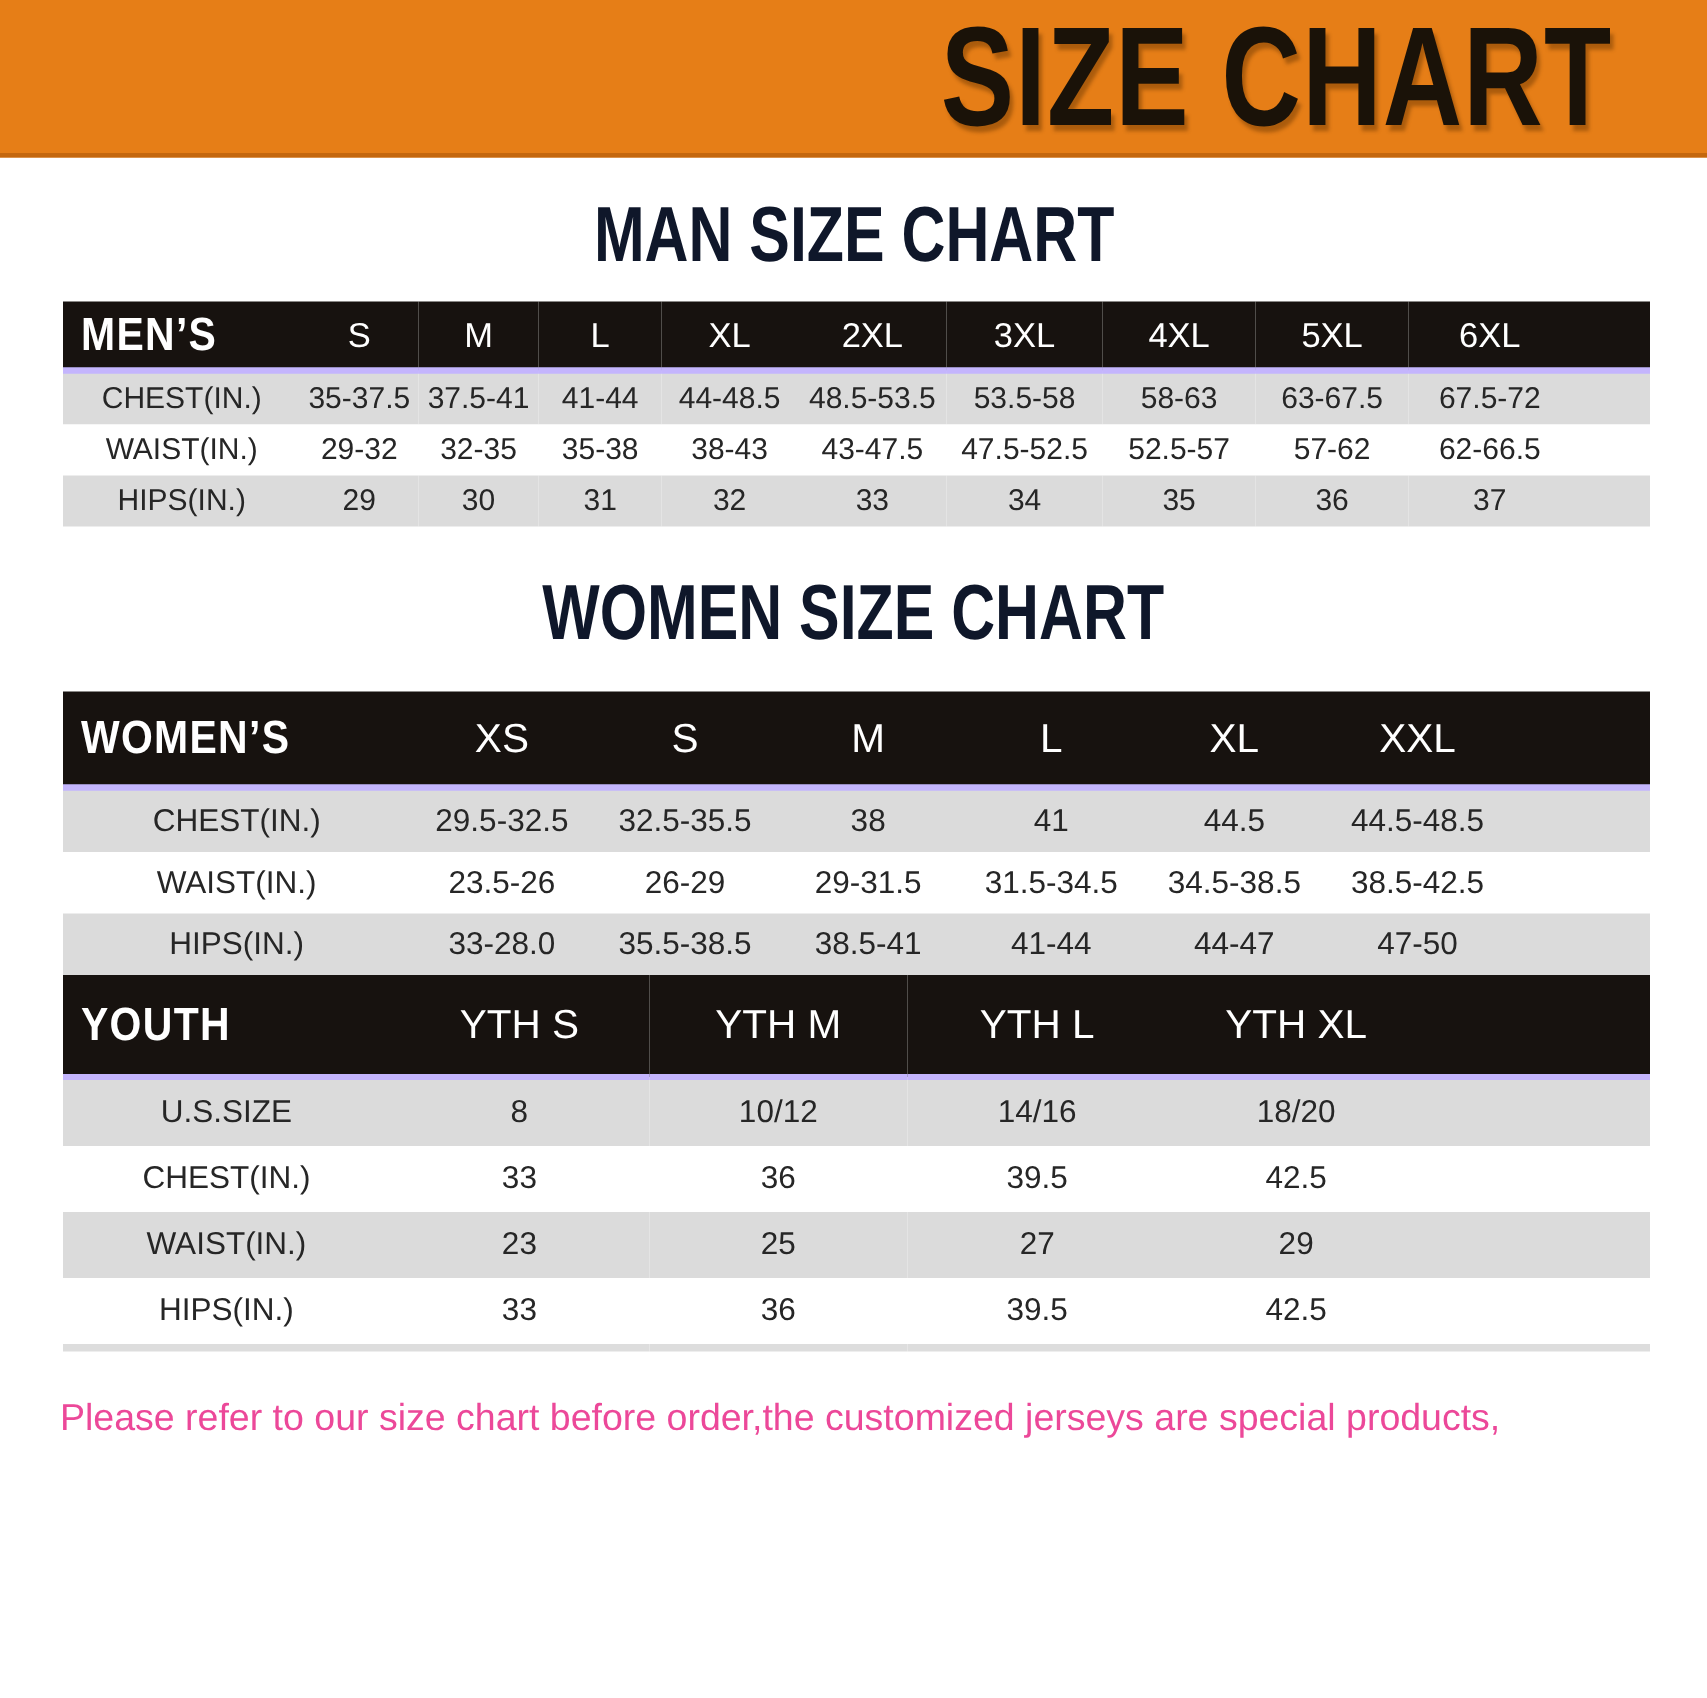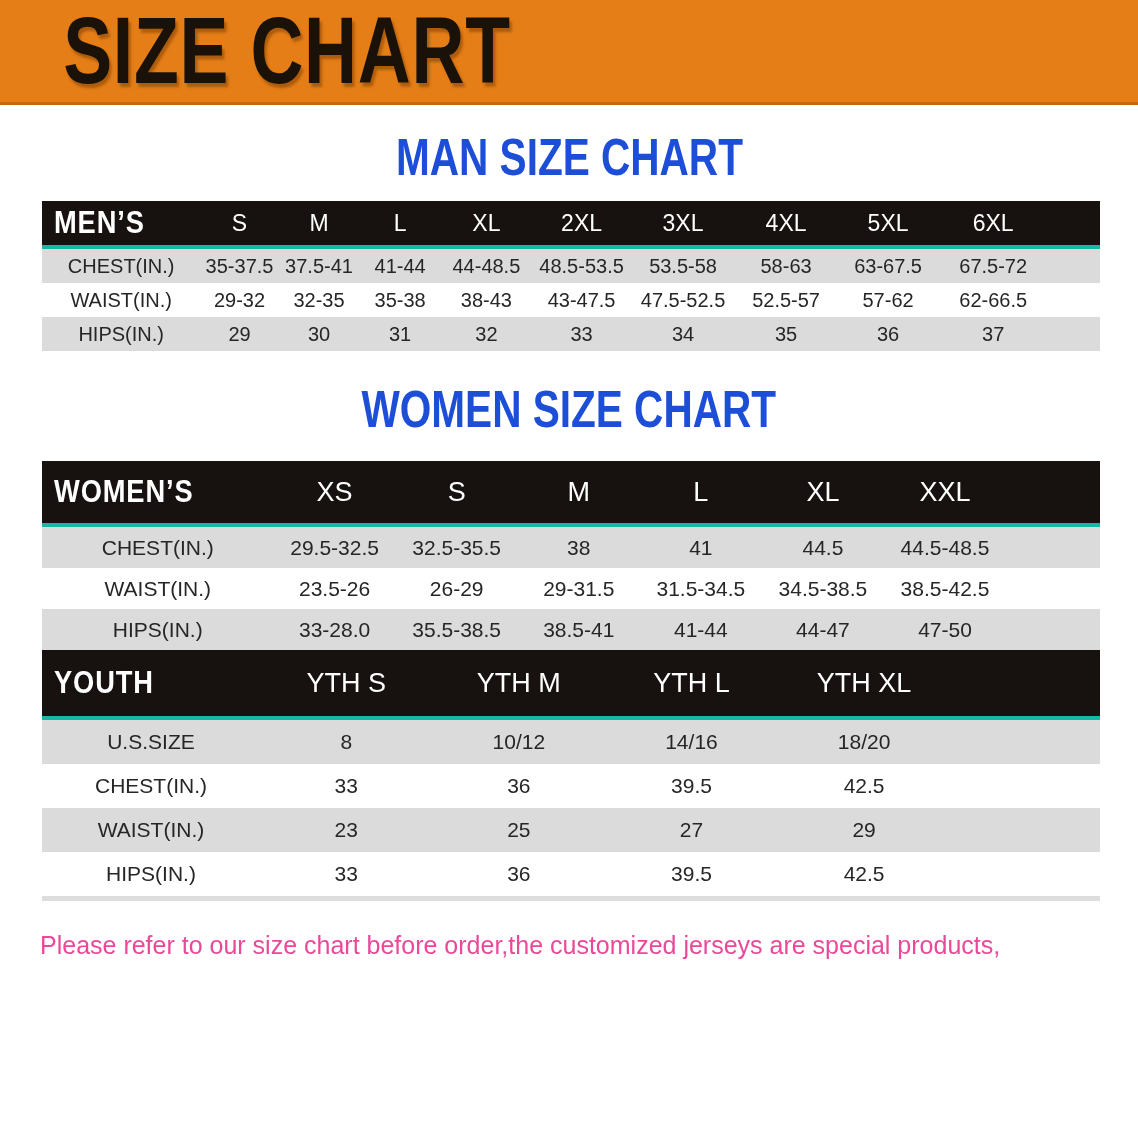--- a/index.html
+++ b/index.html
@@ -3,47 +3,47 @@
 <meta charset="utf-8">
 <style>
   html,body{margin:0;padding:0;}
   body{
     width:1138px;height:1132px;background:#FFFFFF;overflow:hidden;
     font-family:"Liberation Sans", sans-serif;
   }
   
   .banner{
     height:102px;background:#E67E17;border-bottom:3px solid #C4670E;
-    display:flex;align-items:center;justify-content:flex-start;
+    display:flex;align-items:center;justify-content:flex-end;
   }
   .banner h1{margin:0;font-size:94px;font-weight:700;color:#1A1208;line-height:1;}
   .banner h1 span{
     display:inline-block;transform:scaleX(0.78);letter-spacing:1px;
     text-shadow:3px 4px 3px rgba(100,50,0,0.45);
   }
   
   .section-heading{
-    margin:0;text-align:center;font-weight:700;color:#1d4ed8;
+    margin:0;text-align:center;font-weight:700;color:#0f172a;
     font-size:52px;line-height:1;
   }
   .section-heading span{display:inline-block;transform:scaleX(0.78);}
   #men-heading{margin-top:26px;margin-bottom:18px;}
   #women-heading{margin-top:32px;margin-bottom:26px;}
   #youth-heading{margin-top:42px;margin-bottom:26px;}
   
   .size-table{
     border-collapse:collapse;table-layout:fixed;
     width:1058px;margin-left:42px;
   }
   .size-table th,.size-table td{
     white-space:nowrap;overflow:visible;text-align:center;
     vertical-align:middle;padding:0;
   }
   .size-table thead th{
-    background:#17120F;color:#FFFFFF;border-bottom:4px solid #14b8a6;
+    background:#17120F;color:#FFFFFF;border-bottom:4px solid #c4b5fd;
     font-weight:400;
   }
   .size-table thead th.lbl{text-align:left;padding-left:12px;}
   .size-table thead th.lbl span{
     display:inline-block;transform:scaleX(0.88);transform-origin:left center;
     font-weight:700;letter-spacing:1px;font-size:31px;
   }
   .size-table tbody td{color:#262626;}
   .size-table tbody tr:nth-child(odd) td{background:#DBDBDB;}
   .size-table tbody tr:nth-child(even) td{background:#FFFFFF;}

